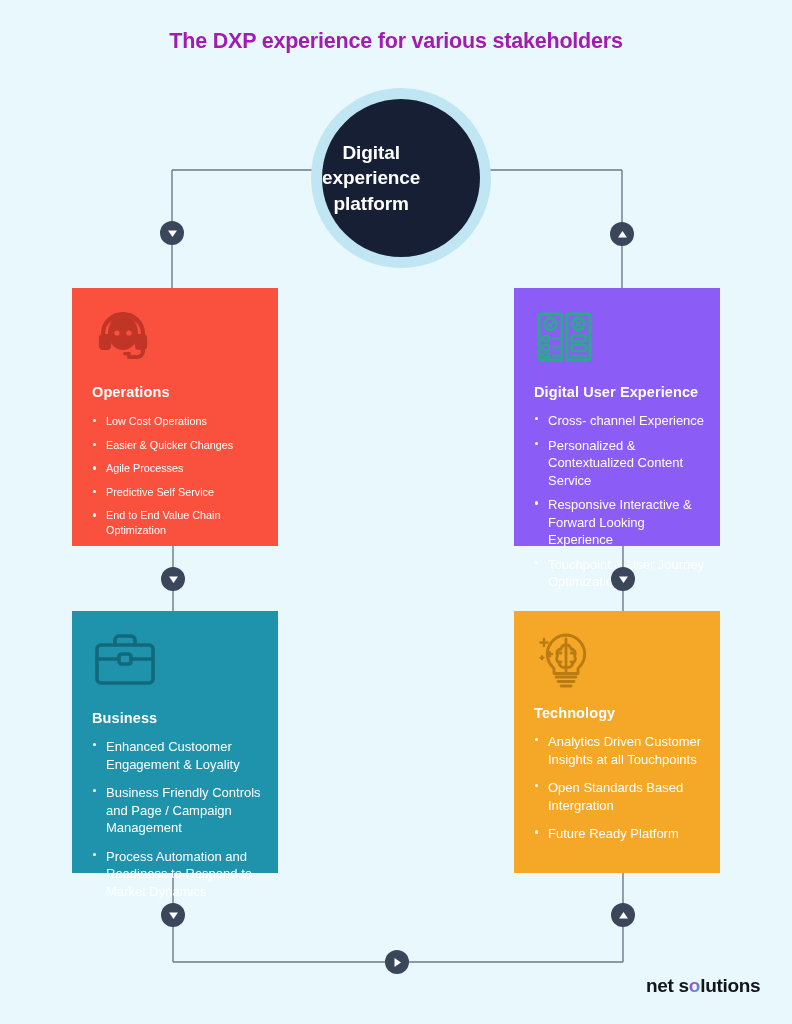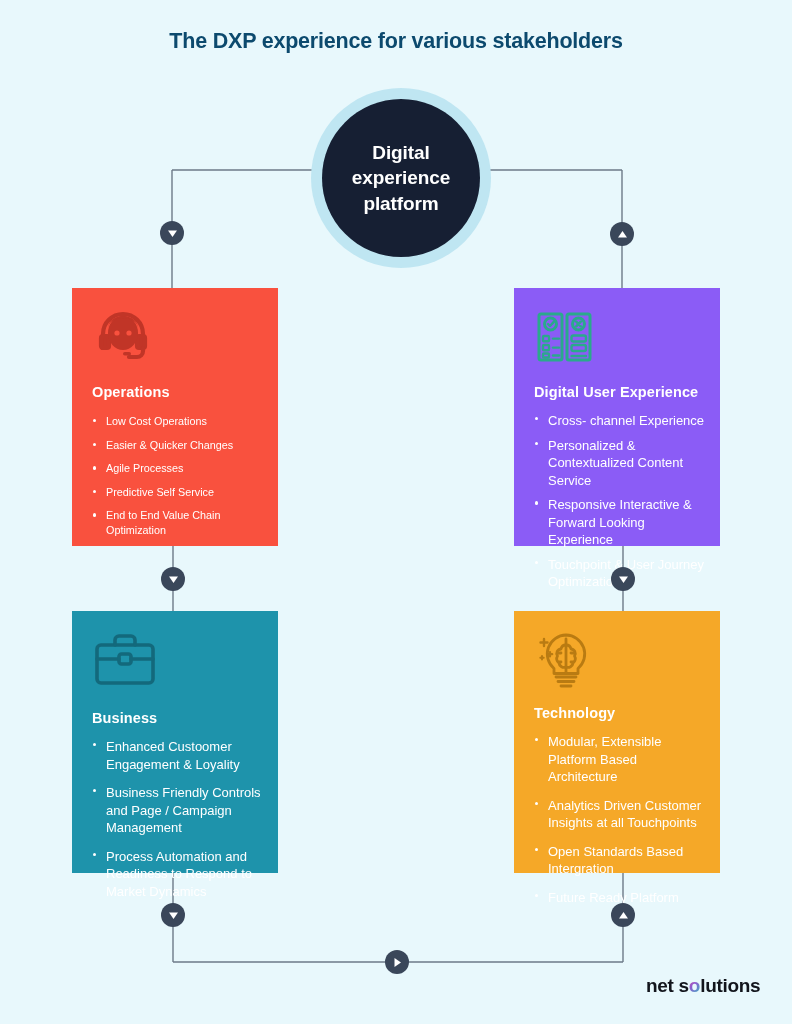--- a/index.html
+++ b/index.html
@@ -22,21 +22,21 @@
 
   
   .title {
     position: absolute;
     top: 29px;
     left: 0;
     width: 792px;
     text-align: center;
     font-size: 21.5px;
     font-weight: bold;
-    color: #0c4a6e;
+    color: #a21caf;
     letter-spacing: -0.2px;
   }
 
   
   .connectors {
     position: absolute;
     top: 0; left: 0;
     width: 792px;
     height: 1024px;
     pointer-events: none;
@@ -55,21 +55,20 @@
   .hub {
     position: absolute;
     left: 322px;
     top: 99px;
     width: 158px;
     height: 158px;
     border-radius: 50%;
     background: #161F33;
     display: flex;
     align-items: center;
-    justify-content: center;
   }
   .hub-label {
     color: #FFFFFF;
     font-size: 19px;
     font-weight: bold;
     line-height: 1.35;
     text-align: center;
     letter-spacing: -0.1px;
     white-space: pre-line;
   }
@@ -282,21 +281,20 @@
           <path d="M32,16 a5,5 0 0 1 5,4 a4.5,4.5 0 0 1 3.5,7 a5,5 0 0 1 -1.5,7 a5,5 0 0 1 -7,4"></path>
           <path d="M27,24 h-3 M37,24 h3 M27,33 h-2 M37,33 h2"></path>
           <path d="M10,10 l0,7 M6.5,13.5 l7,0" stroke-width="2.4"></path>
           <path d="M16,23 l0,4.5 M13.8,25.2 l4.4,0" stroke-width="2.2"></path>
           <path d="M8,27 l0,3.5 M6.3,28.7 l3.4,0" stroke-width="2"></path>
         </g>
       </svg>
     </div>
     <div class="card-title">Technology</div>
     <ul class="card-list">
-      <li>Modular, Extensible Platform Based Architecture</li>
       <li>Analytics Driven Customer Insights at all Touchpoints</li>
       <li>Open Standards Based Intergration</li>
       <li>Future Ready Platform</li>
     </ul>
   </div>
 
   <div class="node" style="left:160px; top:221px;">
     <svg width="11" height="9" viewBox="0 0 11 9">
         <path d="M1,1.5 L10,1.5 L5.5,8 Z" fill="#FFFFFF"></path>
       </svg>

